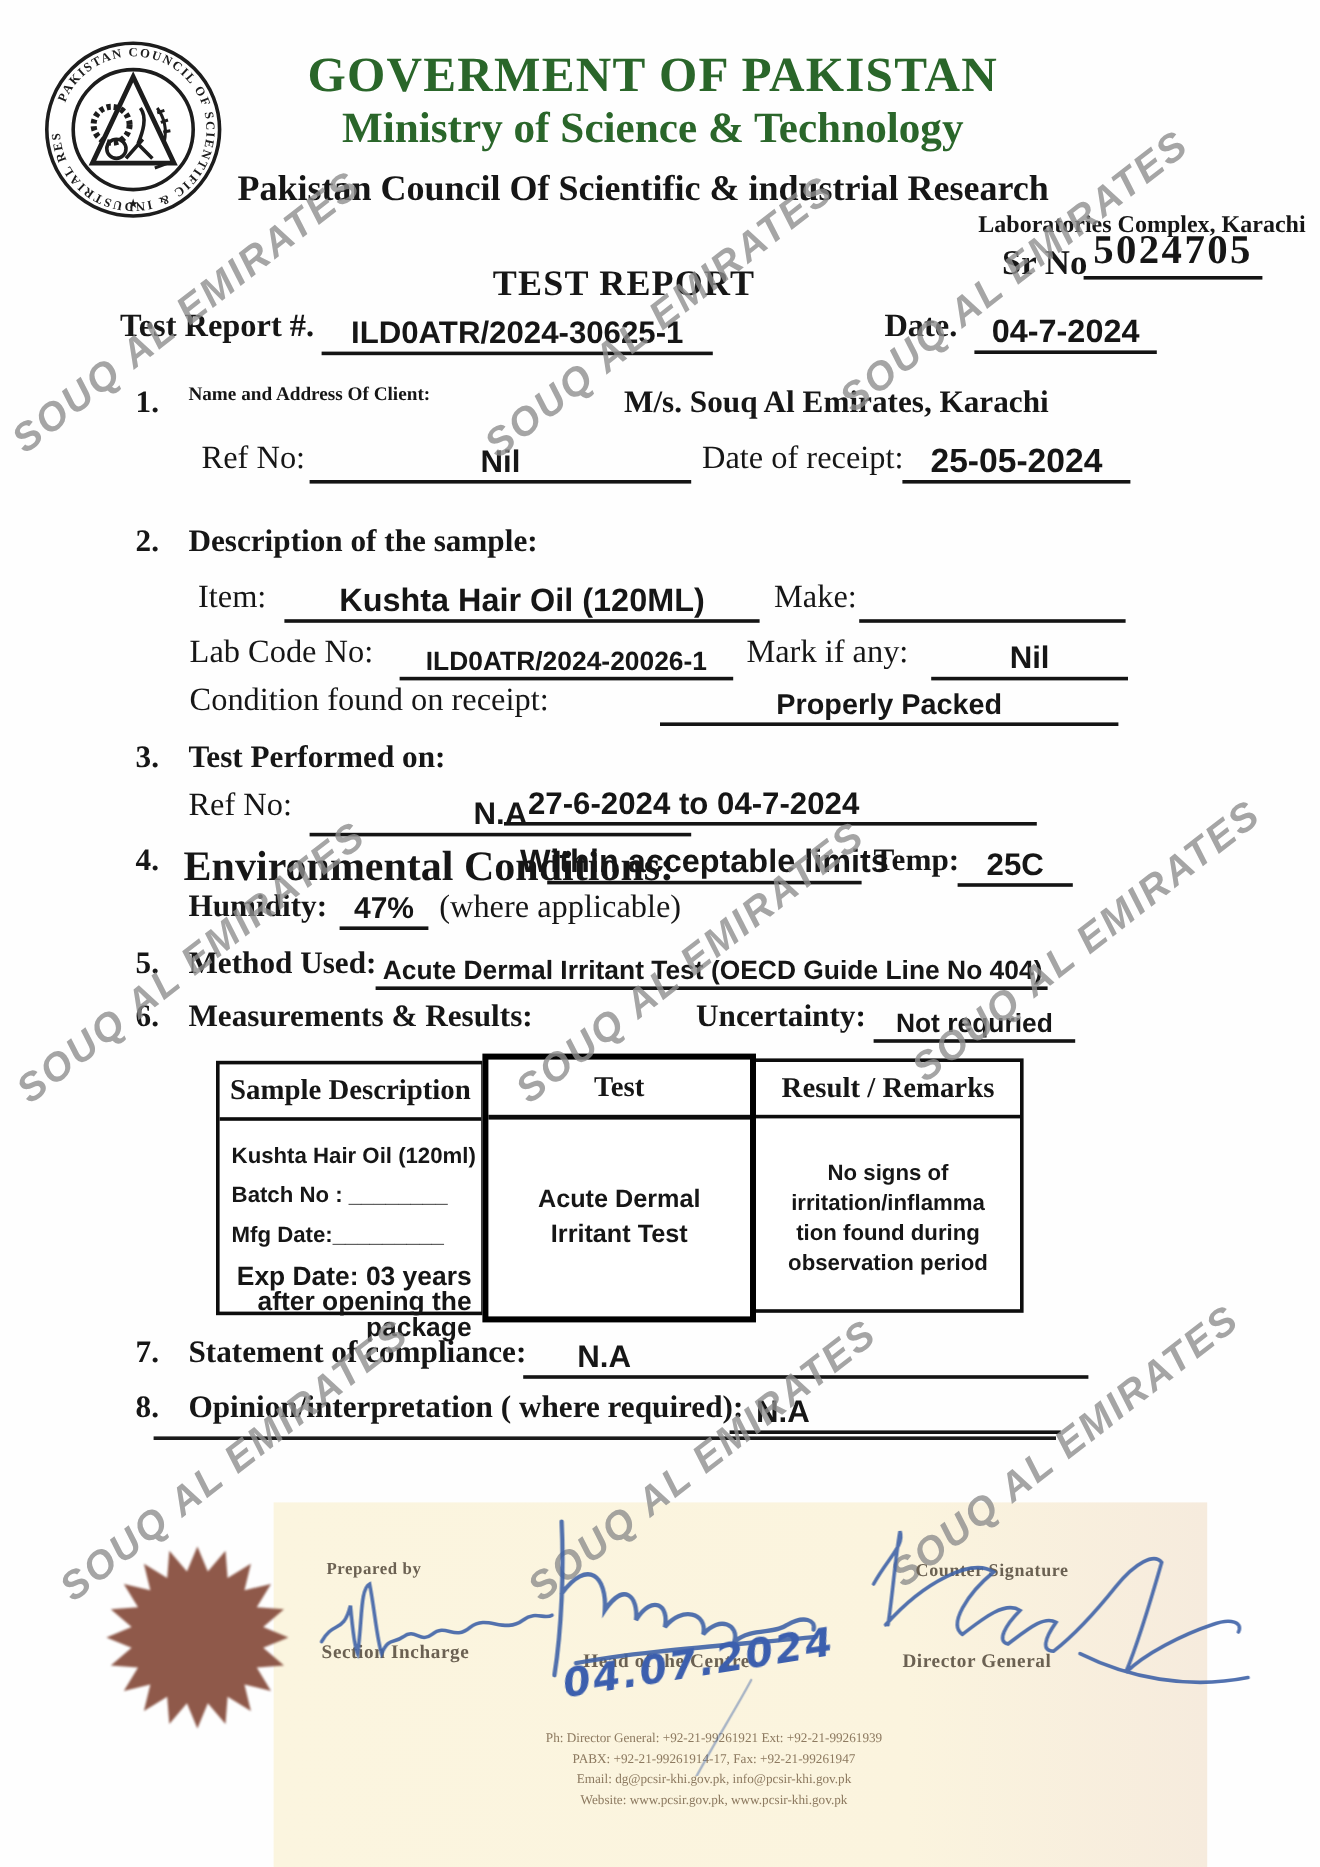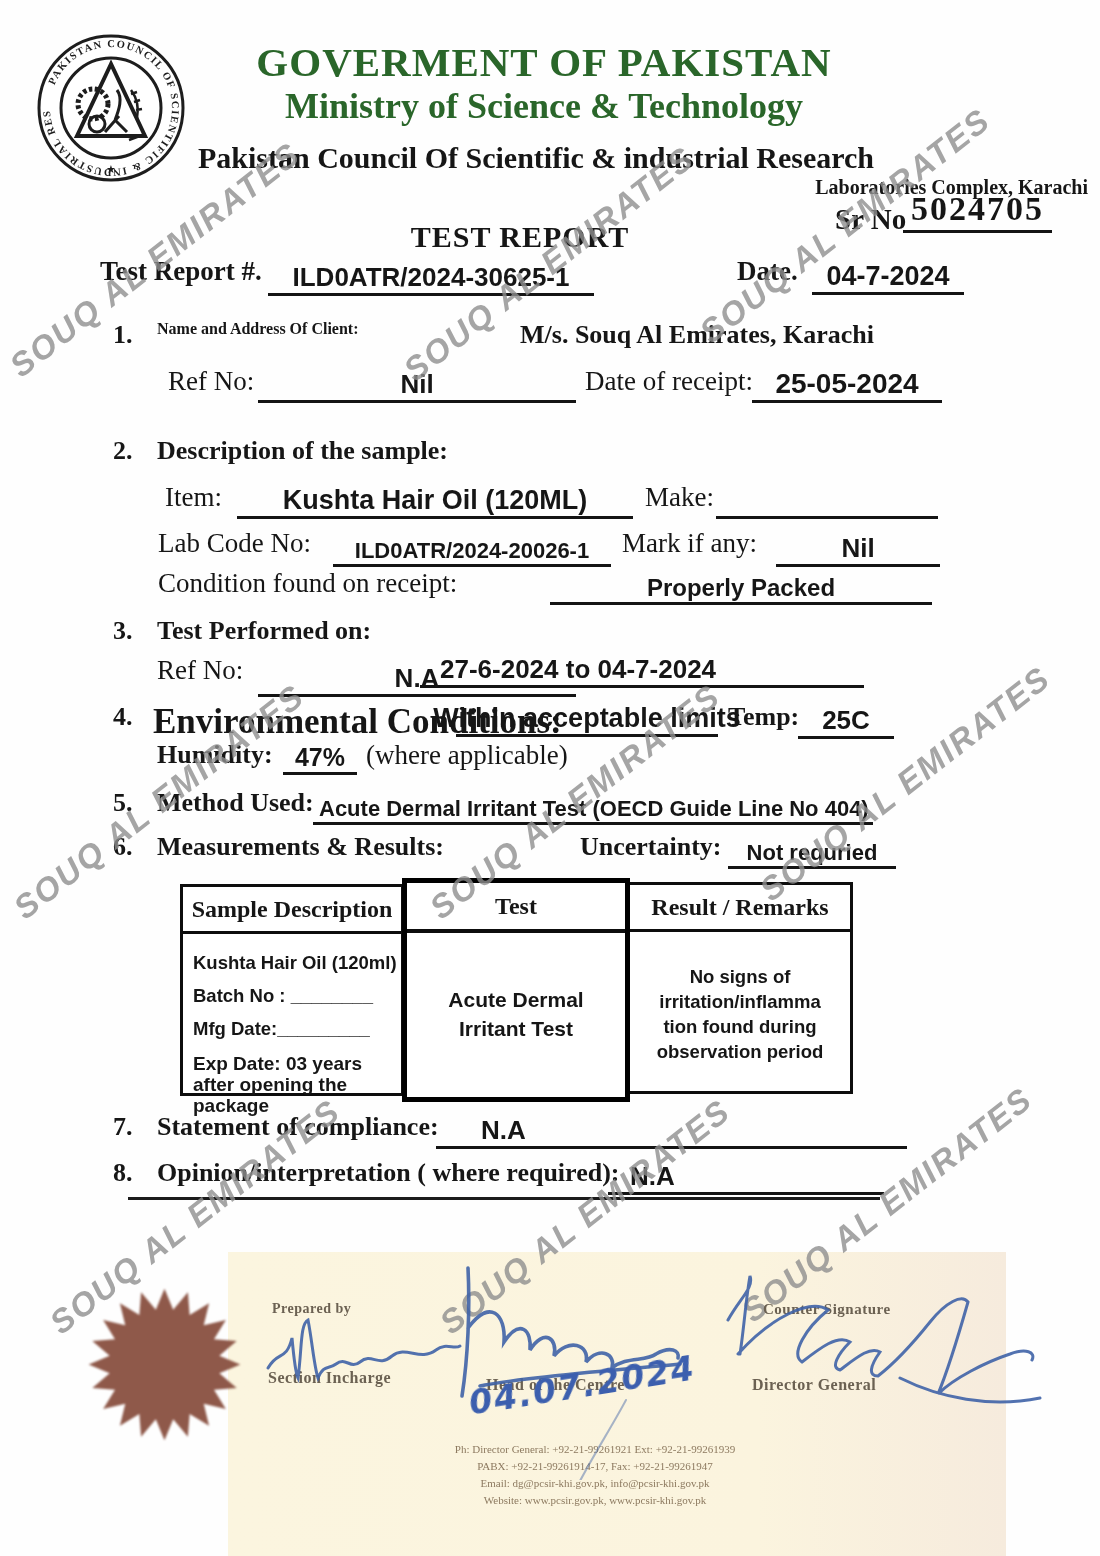--- a/index.html
+++ b/index.html
@@ -133,21 +133,21 @@
   <div class="abs b" style="top:832px;left:580px;font-size:26px">Uncertainty:</div>
   <div class="fill" style="top:830px;left:728px;width:168px;height:36px;font-size:22px">Not requried</div>
 
   <div class="abs" style="top:878px;left:180px;width:672px;height:222px">
     <div class="tcol" style="left:0;top:6px;width:218px;height:206px">
       <div class="th" style="height:44px">Sample Description</div>
       <div class="tb" style="padding:12px 8px 0 10px;font-size:18.5px;line-height:33px">
         <div>Kushta Hair Oil (120ml)</div>
         <div>Batch No : ________</div>
         <div>Mfg Date:_________</div>
-        <div style="text-align:left;font-size:19px;line-height:21px;margin-top:8px">
+        <div style="text-align:right;font-size:22px;line-height:21px;margin-top:8px">
           <div>Exp Date: 03 years</div>
           <div>after opening the</div>
           <div>package</div>
         </div>
       </div>
     </div>
     <div class="tcol" style="left:447px;top:4px;width:220px;height:206px">
       <div class="th" style="height:44px">Result / Remarks</div>
       <div class="tb ctr" style="padding-top:32px;font-size:18.5px;line-height:25px">
         <div>No signs of</div>

